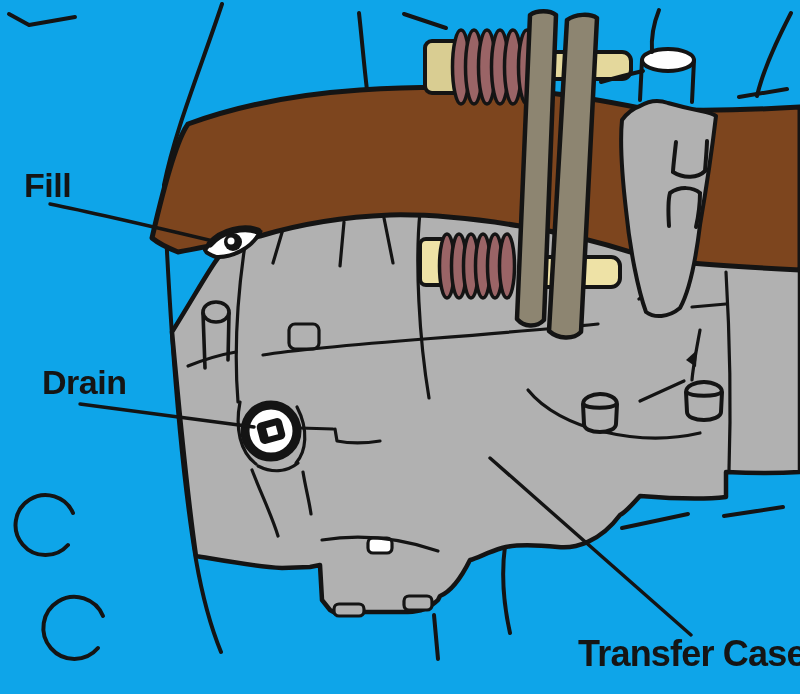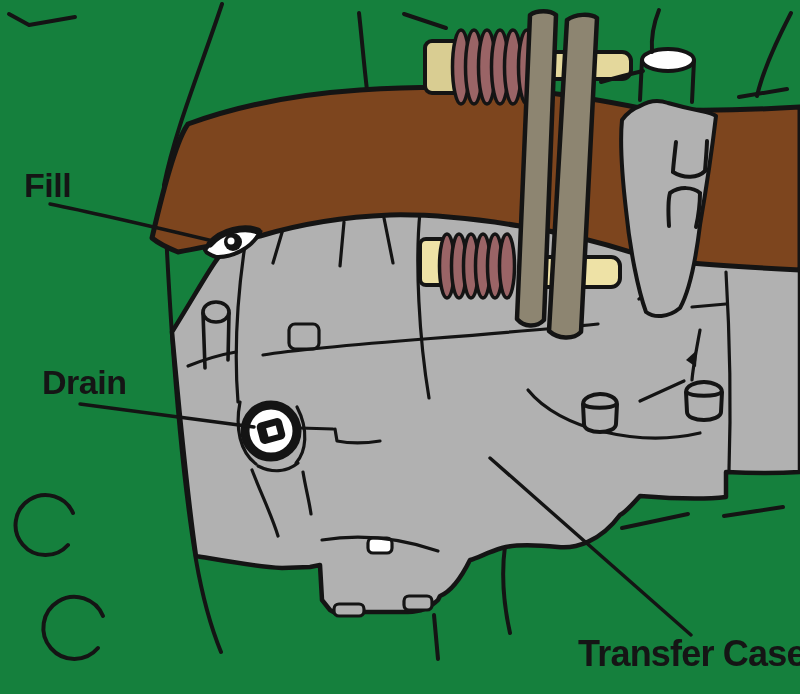--- a/index.html
+++ b/index.html
@@ -1,16 +1,16 @@
 <!DOCTYPE html>
 <html><head>
 <meta charset="utf-8">
 <style>
   html,body{margin:0;padding:0;background:#fff;}
-  .stage{position:relative;width:800px;height:694px;background:#15803d;overflow:hidden;}
+  .stage{position:relative;width:800px;height:694px;background:#0ea5e9;overflow:hidden;}
   .stage svg{display:block;width:800px;height:694px;}
   .lbl{
     font-family:"Liberation Sans",sans-serif;
     font-weight:600;
     font-size:34px;
     letter-spacing:-0.5px;
     fill:#151515;
   }
   .lbl-big{font-size:36px;letter-spacing:-0.8px;}
 </style>

